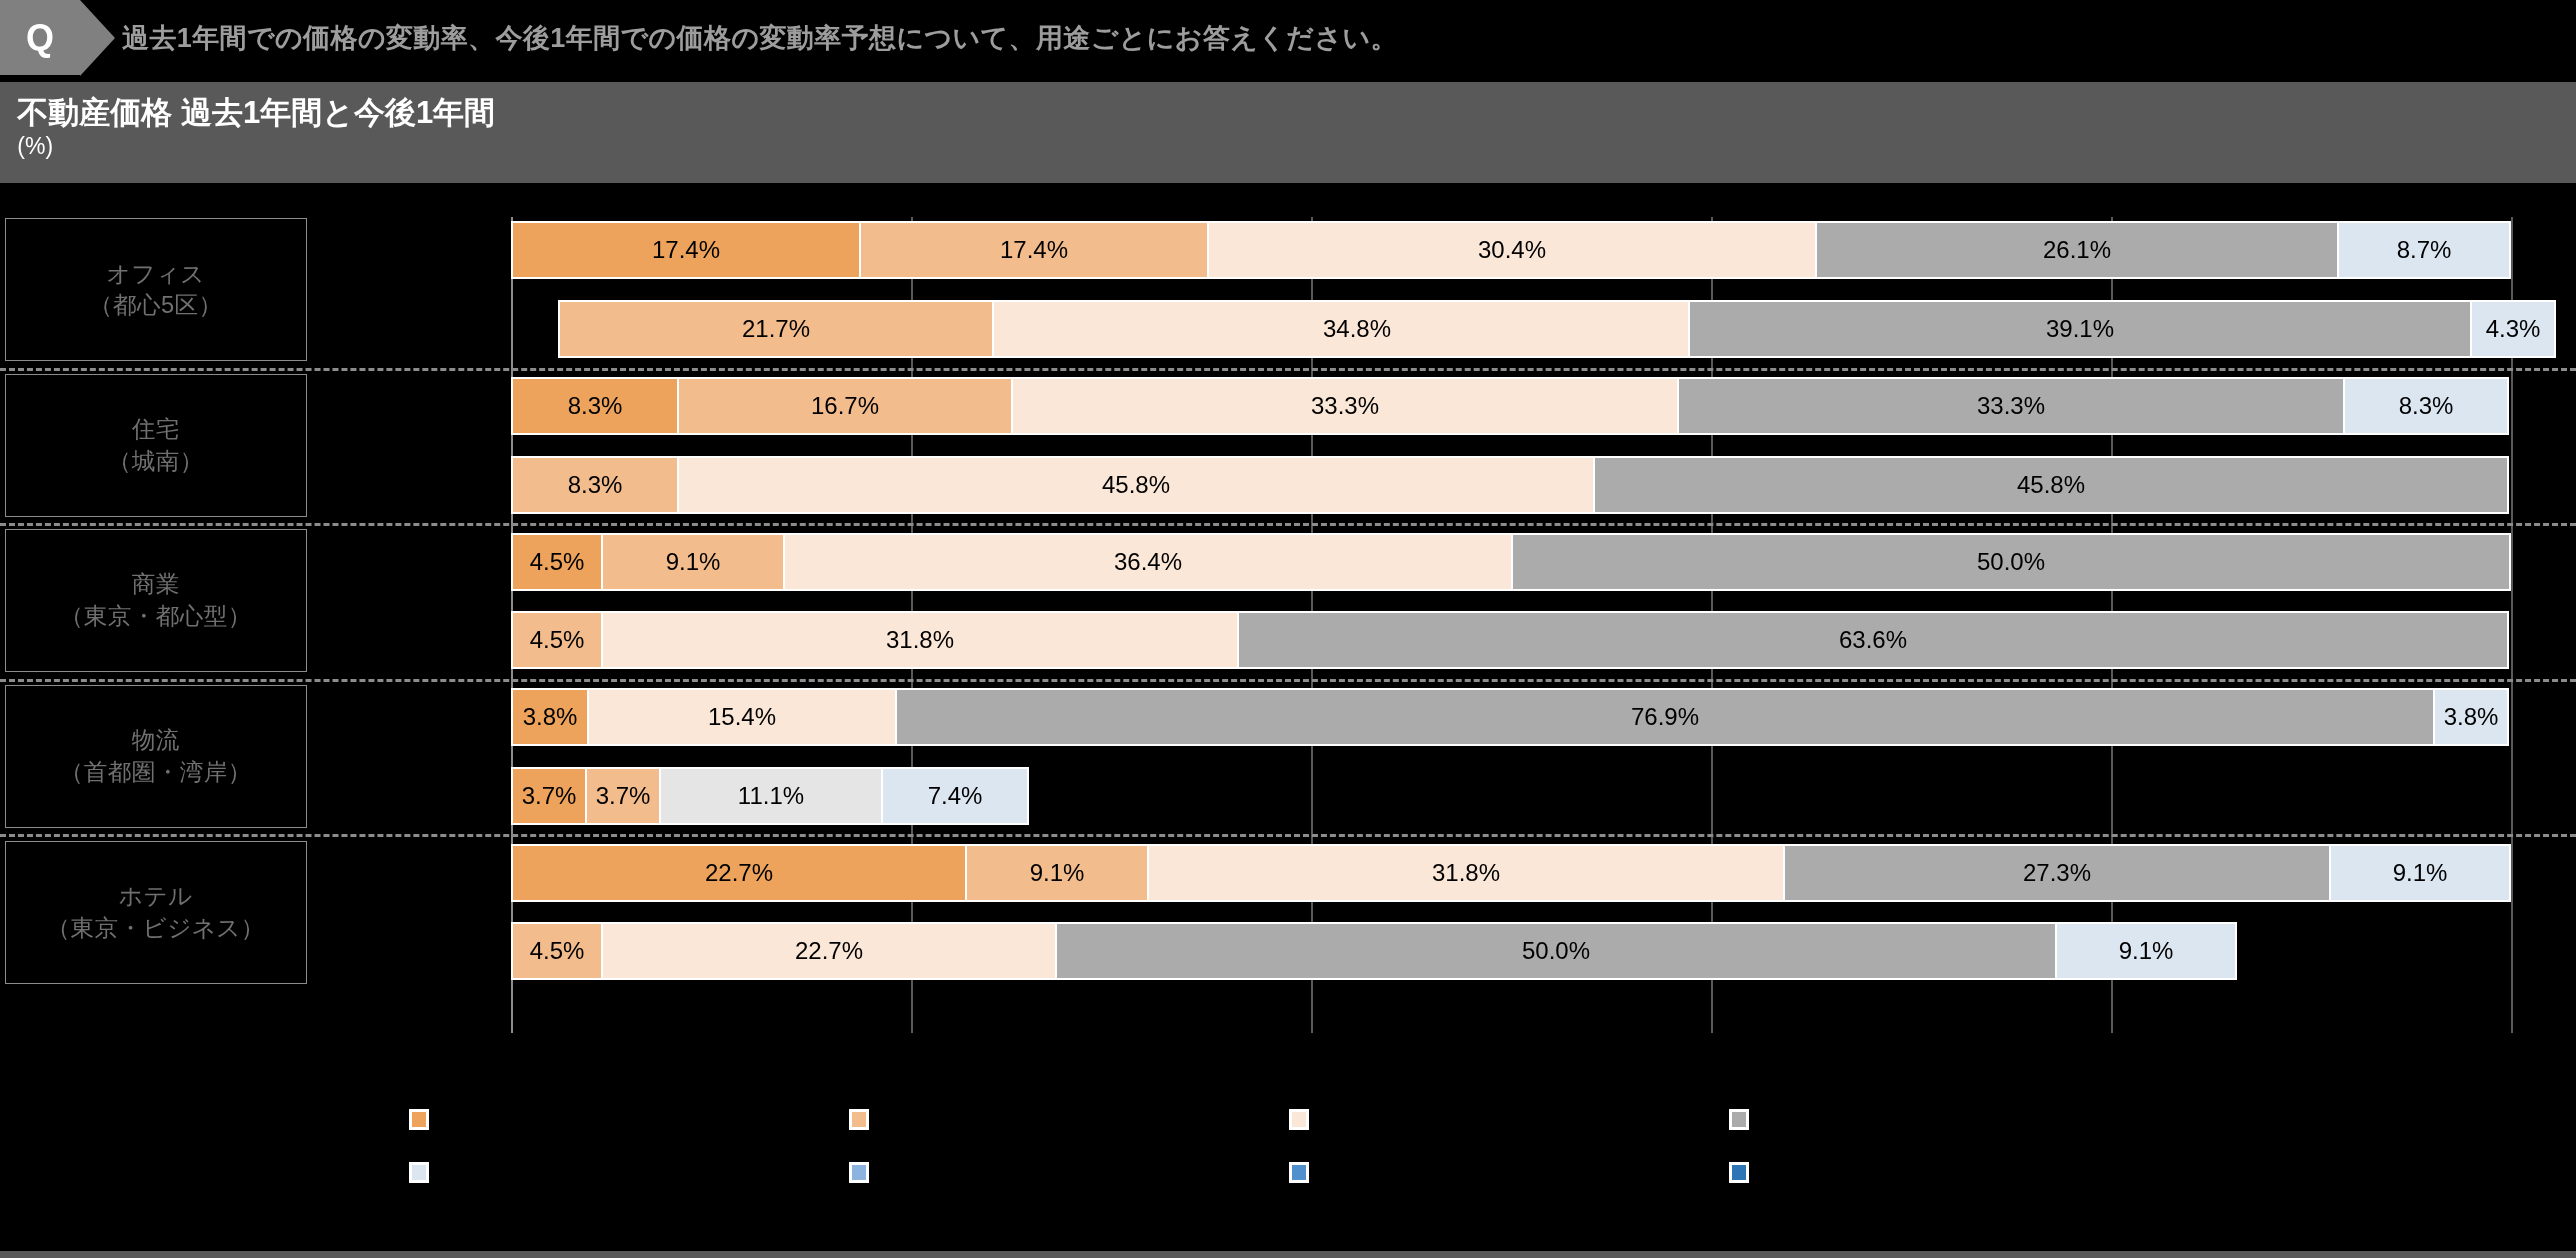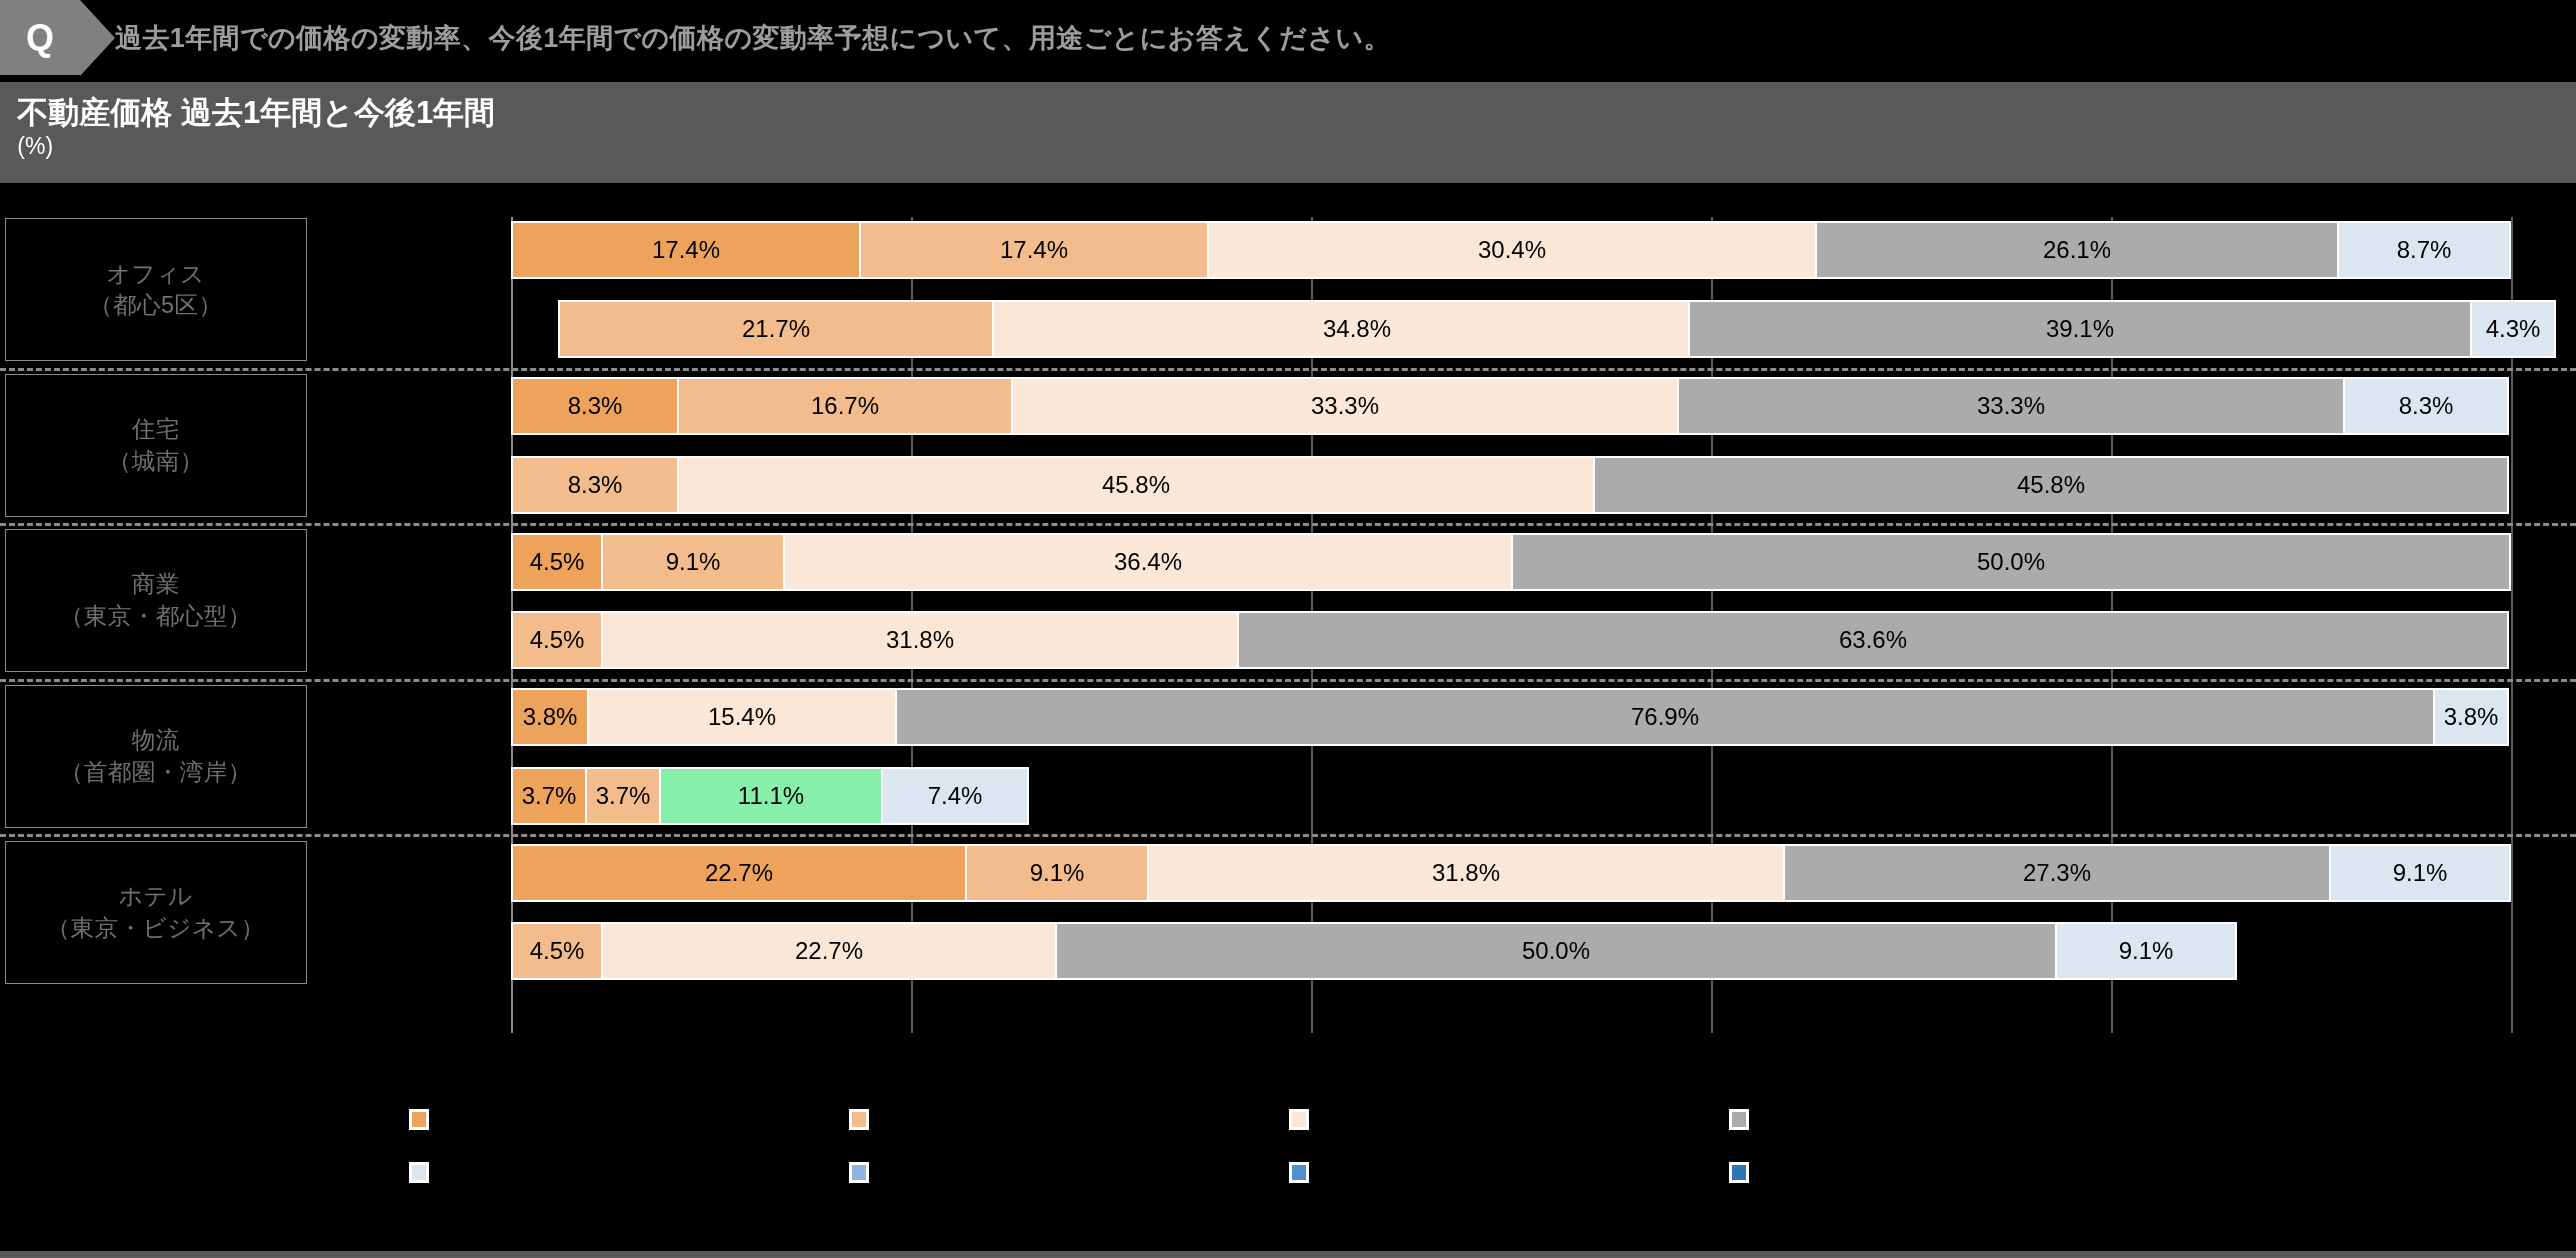--- a/index.html
+++ b/index.html
@@ -37,21 +37,21 @@
   .q-chevron {
     position: absolute;
     left: 80px; top: 0;
     width: 0; height: 0;
     border-top: 38px solid transparent;
     border-bottom: 38px solid transparent;
     border-left: 35px solid #808080;
   }
   .q-text {
     position: absolute;
-    left: 115px; top: 0;
+    left: 122px; top: 0;
     height: 75px;
     display: flex;
     align-items: center;
     color: #9d9d9d;
     font-size: 27px;
     font-weight: bold;
     letter-spacing: 0.4px;
     white-space: nowrap;
   }
 
@@ -328,21 +328,21 @@
           <span class="seg-label">3.8%</span>
         </div>
       </div>
       <div class="bar-track" style="top: 555px;">
         <div class="seg" style="width: 74px; background: rgb(237, 163, 91);">
           <span class="seg-label">3.7%</span>
         </div>
         <div class="seg" style="width: 74px; background: rgb(243, 188, 141);">
           <span class="seg-label">3.7%</span>
         </div>
-        <div class="seg" style="width: 222px; background: #86efac;">
+        <div class="seg" style="width: 222px; background: #e5e5e5;">
           <span class="seg-label">11.1%</span>
         </div>
         <div class="seg" style="width: 148px; background: rgb(220, 230, 241);">
           <span class="seg-label">7.4%</span>
         </div>
       </div>
       <div class="cat-sep" style="top: 622px;"></div>
       <div class="cat-box" style="top: 629px; height: 143px;">
         <div>ホテル</div>
         <div>（東京・ビジネス）</div>

